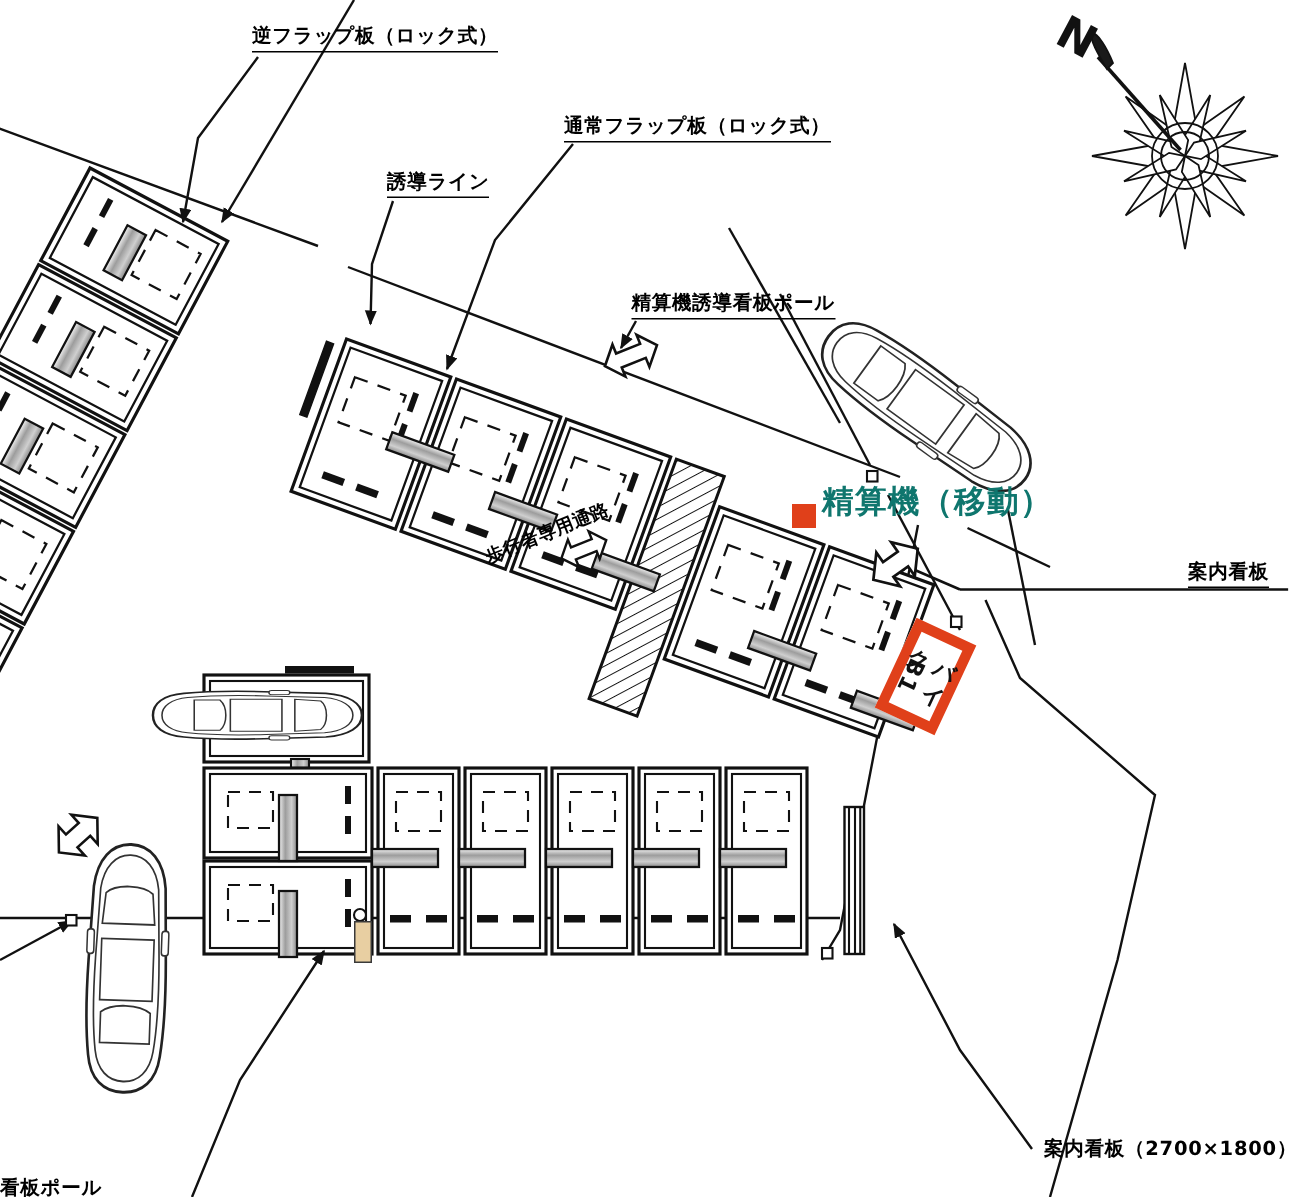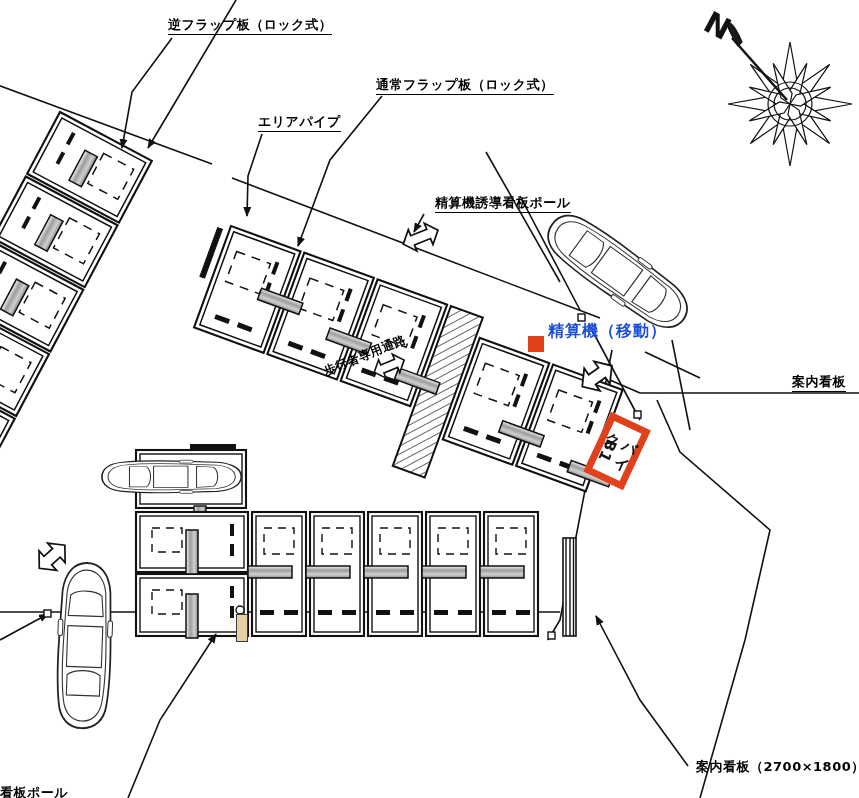--- a/index.html
+++ b/index.html
@@ -10,21 +10,21 @@
   #stage{position:relative;width:859px;height:798px;background:#fff;overflow:hidden;}
   svg#plan{position:absolute;left:0;top:0;width:859px;height:798px;}
 
   .lbl{
     position:absolute;
     font-family:"DejaVu Sans","Liberation Sans",sans-serif;
     font-size:13px;font-weight:700;color:#000;
     white-space:nowrap;letter-spacing:.5px;line-height:1.15;
   }
   .lbl.under{border-bottom:1.6px solid #000;padding-bottom:1px;}
-  .lbl.red{color:#1d4ed8;font-size:16px;letter-spacing:1px;}
+  .lbl.red{color:#0f766e;font-size:21px;letter-spacing:1px;}
   .rot{transform-origin:left top;}
   .compassN{
     position:absolute;font-family:"DejaVu Sans",sans-serif;
     font-size:30px;font-weight:700;color:#111;
     transform:rotate(28deg);transform-origin:center;
   }
   .redsign{
     position:absolute;
     background:#ffffff;
     border:7px solid #e0401a;
@@ -337,23 +337,23 @@
       </g>
     </g>
   </svg>
 
   <div class="compassN" style="left:705px;top:8px;">N</div>
 
   <div class="lbl under" style="left:376px;top:78px;">通常フラップ板（ロック式）</div>
 
   <div class="lbl under" style="left:168px;top:18px;">逆フラップ板（ロック式）</div>
 
-  <div class="lbl under" style="left:258px;top:115px;">エリアパイプ</div>
-
-  <div class="lbl under" style="left:435px;top:196px;">精算機誘導看板ポール</div>
+  <div class="lbl under" style="left:258px;top:115px;">誘導ライン</div>
+
+  <div class="lbl under" style="left:421px;top:196px;">精算機誘導看板ポール</div>
 
   <div class="lbl under" style="left:792px;top:375px;">案内看板</div>
 
   <div class="lbl" style="left:696px;top:760px;">案内看板（2700×1800）両面</div>
 
   <div class="lbl" style="left:0px;top:786px;">看板ポール</div>
 
   <div class="lbl rot" style="left:322px;top:366px;transform:rotate(-22deg);font-size:12px;">歩行者専用通路</div>
 
   <div class="redbox" style="left:528px;top:336px;width:16px;height:16px;"></div>

